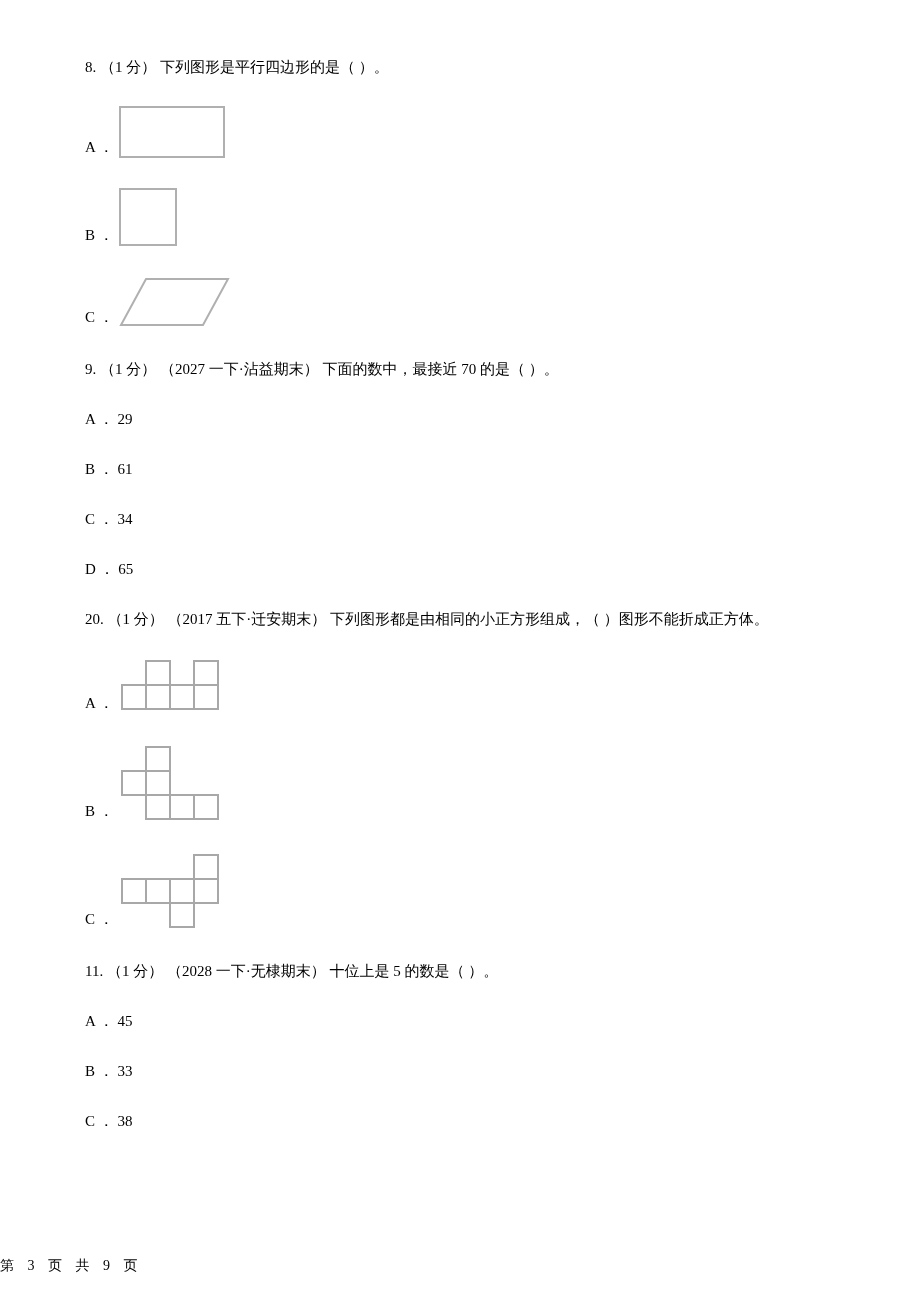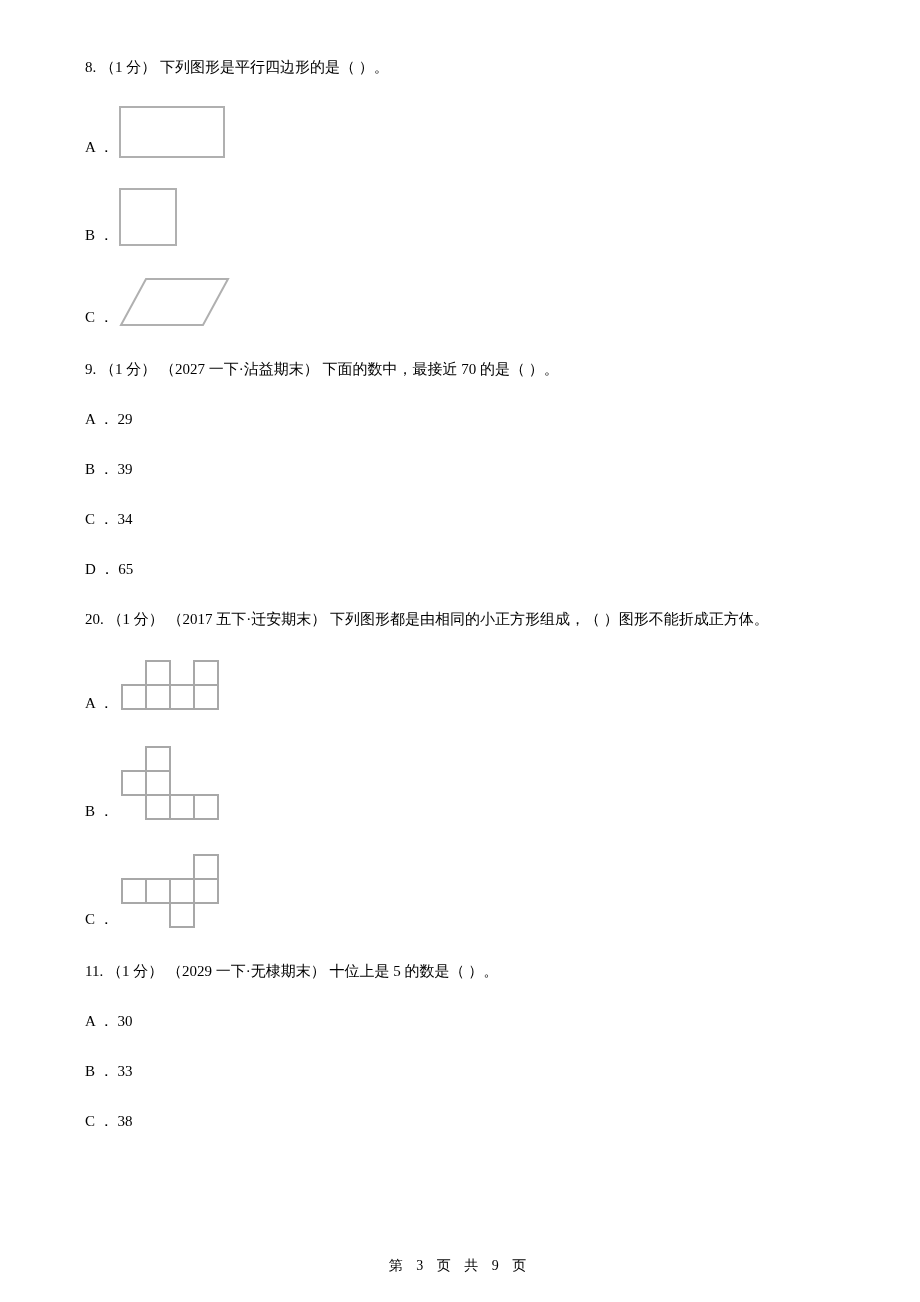--- a/index.html
+++ b/index.html
@@ -17,21 +17,21 @@
     .question-line { margin-bottom: 26px; }
     .option-line { margin-bottom: 26px; display: flex; align-items: flex-end; gap: 4px; }
     .option-letter { padding-bottom: 2px; }
     .shape-wrap { display: inline-block; }
     svg { display: block; }
     .footer {
       position: absolute;
       bottom: 25px;
       left: 0;
       width: 100%;
-      text-align: center;
+      text-align: left;
       letter-spacing: 5px;
       font-size: 14px;
     }
   </style>
 </head>
 <body>
 
 <div class="question-line">
   <span>8.</span>
   <span>（1 分）</span>
@@ -65,21 +65,21 @@
   </span>
 </div>
 
 <div class="question-line">
   <span>9.</span>
   <span>（1 分）</span>
   <span>（2027 一下·沾益期末）</span>
   <span>下面的数中，最接近 70 的是（      ）。</span>
 </div>
 <div class="question-line">A ． 29</div>
-<div class="question-line">B ． 39</div>
+<div class="question-line">B ． 61</div>
 <div class="question-line">C ． 34</div>
 <div class="question-line">D ． 65</div>
 
 <div class="question-line">
   <span>20.</span>
   <span>（1 分）</span>
   <span>（2017 五下·迁安期末）</span>
   <span>下列图形都是由相同的小正方形组成，（      ）图形不能折成正方体。</span>
 </div>
 
@@ -127,20 +127,20 @@
         <rect x="76" y="28" width="24" height="24"></rect>
         <rect x="52" y="52" width="24" height="24"></rect>
       </g>
     </svg>
   </span>
 </div>
 
 <div class="question-line">
   <span>11.</span>
   <span>（1 分）</span>
-  <span>（2029 一下·无棣期末）</span>
+  <span>（2028 一下·无棣期末）</span>
   <span>十位上是 5 的数是（      ）。</span>
 </div>
-<div class="question-line">A ． 30</div>
+<div class="question-line">A ． 45</div>
 <div class="question-line">B ． 33</div>
 <div class="question-line">C ． 38</div>
 
 <div class="footer">第 3 页 共 9 页</div>
 
 </body></html>

